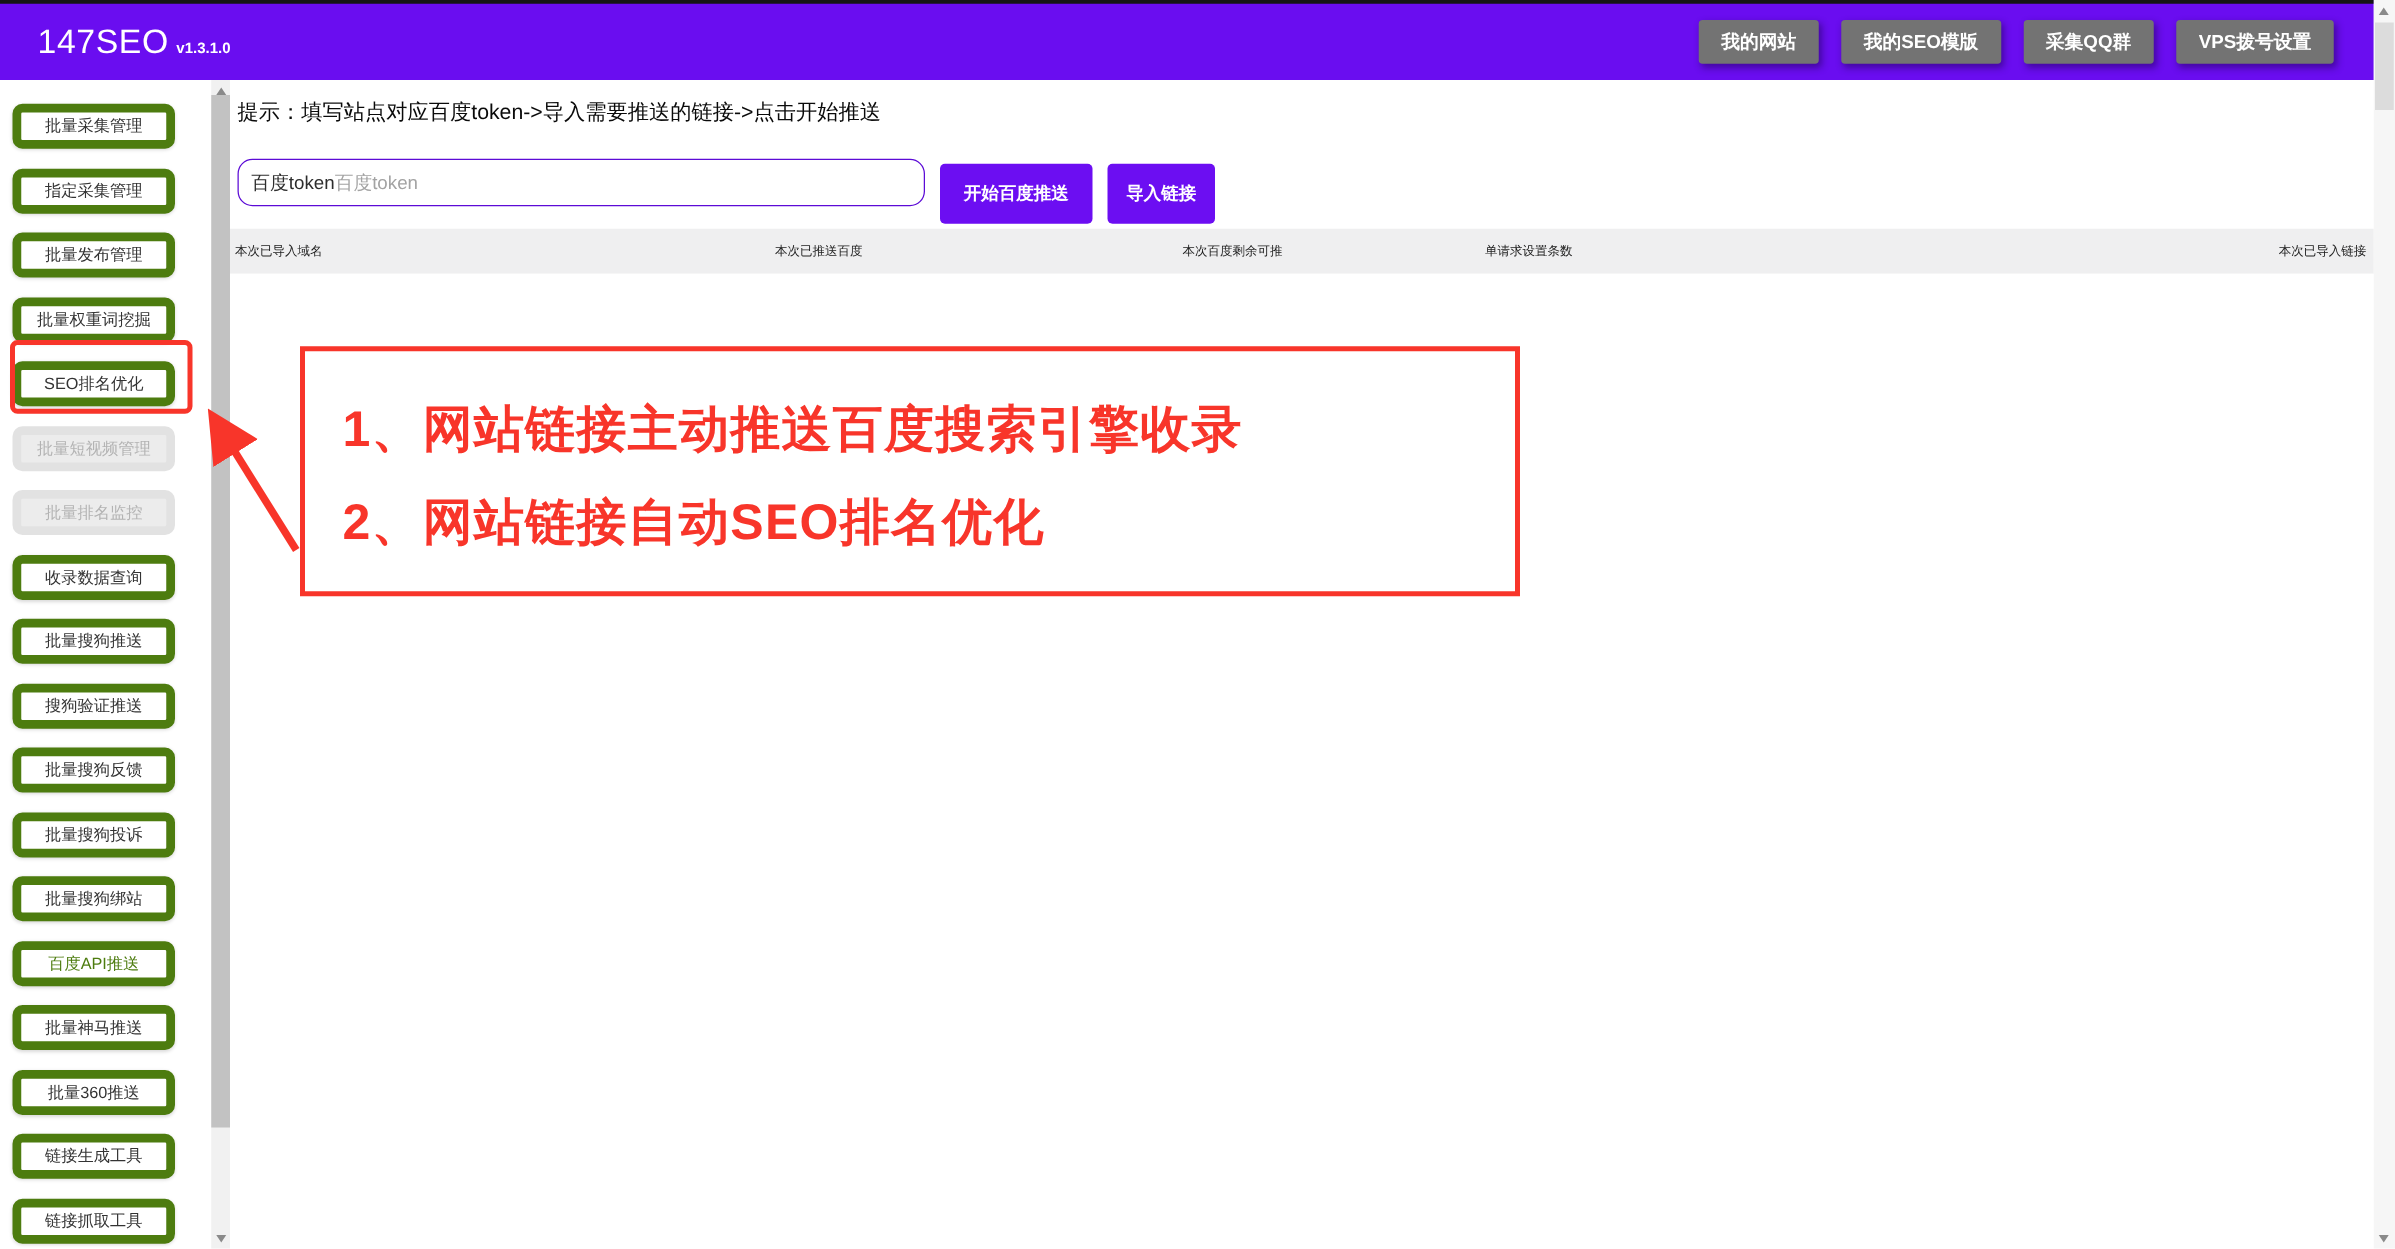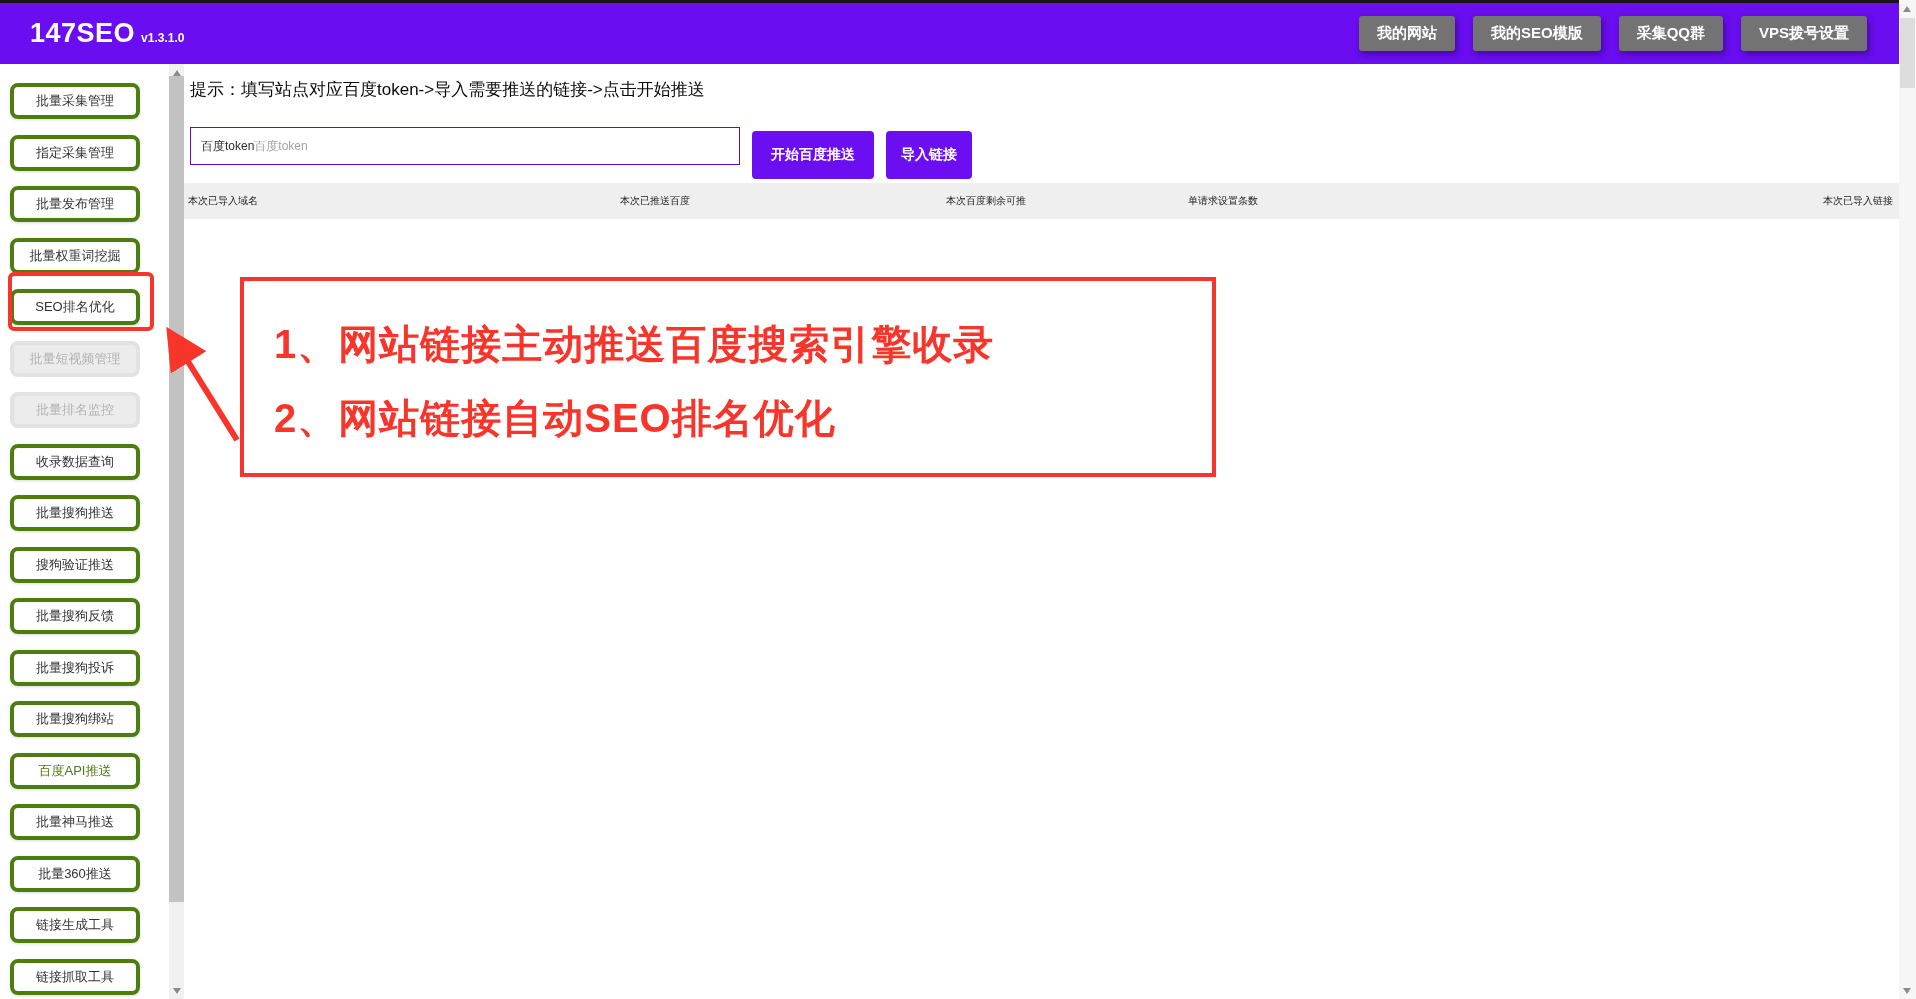--- a/index.html
+++ b/index.html
@@ -5,33 +5,33 @@
   * { margin:0; padding:0; box-sizing:border-box; }
   html,body { width:1916px; height:999px; overflow:hidden; background:#fff;
               font-family:"Liberation Sans","DejaVu Sans",sans-serif; }
   .app { position:relative; width:1916px; height:999px; background:#fff; }
 
   
   .topbar { position:absolute; left:0; top:0; width:1899px; height:64px;
             background:#6a0df0; border-top:3px solid #151515;
             display:flex; align-items:center; }
   .brand { margin-left:30px; color:#fff; display:flex; align-items:baseline; }
-  .brand-name { font-size:27px; font-weight:bold; letter-spacing:.5px; }
+  .brand-name { font-size:27px; font-weight:normal; letter-spacing:.5px; }
   .brand-ver  { font-size:12px; font-weight:bold; margin-left:6px; }
   .topnav { margin-left:auto; margin-right:32px; display:flex; gap:18px; }
   .topnav-btn { background:#737373; color:#fff; font-size:15px; font-weight:bold;
                 padding:8px 18px; border:none; border-radius:3px; cursor:pointer;
                 box-shadow:2px 3px 6px rgba(20,0,60,.45); white-space:nowrap; }
 
   
   .sidebar { position:absolute; left:0; top:64px; width:169px; height:935px;
              background:#fff; }
   .side-list { position:absolute; left:10px; top:19px; width:130px;
                display:flex; flex-direction:column; gap:15.5px; }
-  .side-btn { height:36px; width:130px; background:#fff; border:4px solid #4d7c0f;
+  .side-btn { height:36px; width:130px; background:#fff; border:7px solid #4d7c0f;
               border-radius:8px; box-shadow:0 1px 3px rgba(0,0,0,.15);
               font-size:13px; color:#333; cursor:pointer; white-space:nowrap;
               font-family:inherit; }
   .side-btn.disabled { background:#ececec; border-color:#e2e2e2; color:#b3b3b3;
                        box-shadow:none; cursor:default; }
   .side-btn.active { color:#4d7c0f; }
 
   
   .sb-scroll { position:absolute; left:169px; top:64px; width:15px; height:935px;
                background:#f1f1f1; }
@@ -50,23 +50,23 @@
   .win-scroll { position:absolute; left:1899px; top:0; width:17px; height:999px;
                 background:#f6f6f6; }
   .win-thumb { position:absolute; left:1px; top:18px; width:15px; height:70px;
                background:#dcdcdc; }
 
   
   .main { position:absolute; left:184px; top:64px; width:1715px; height:935px;
           background:#fff; }
   .hint { position:absolute; left:6px; top:14px; font-size:17px; color:#0a0a0a; }
   .token-input { position:absolute; left:6px; top:63px; width:550px; height:38px;
-                 border:1px solid #5c0bd6; border-radius:0; background:#fff;
+                 border:1px solid #5c0bd6; border-radius:12px; background:#fff;
                  display:flex; align-items:center; padding-left:10px;
-                 font-size:12px; cursor:text; }
+                 font-size:15px; cursor:text; }
   .token-value { color:#2d2d2d; }
   .token-ph { color:#a3a3a3; }
   .act-btn { position:absolute; top:67px; height:48px; background:#6c0ef2;
              color:#fff; border:none; border-radius:4px; font-size:14px;
              font-weight:bold; cursor:pointer; font-family:inherit; }
   .btn-start { left:568px; width:122px; }
   .btn-import { left:702px; width:86px; }
 
   .table-head { position:absolute; left:0; top:119px; width:1715px; height:36px;
                 background:#efeff0; }

